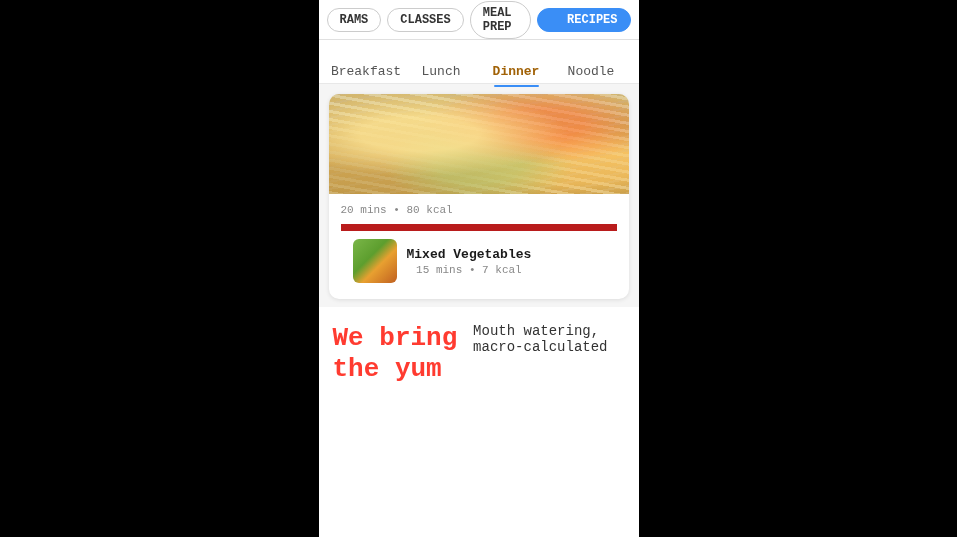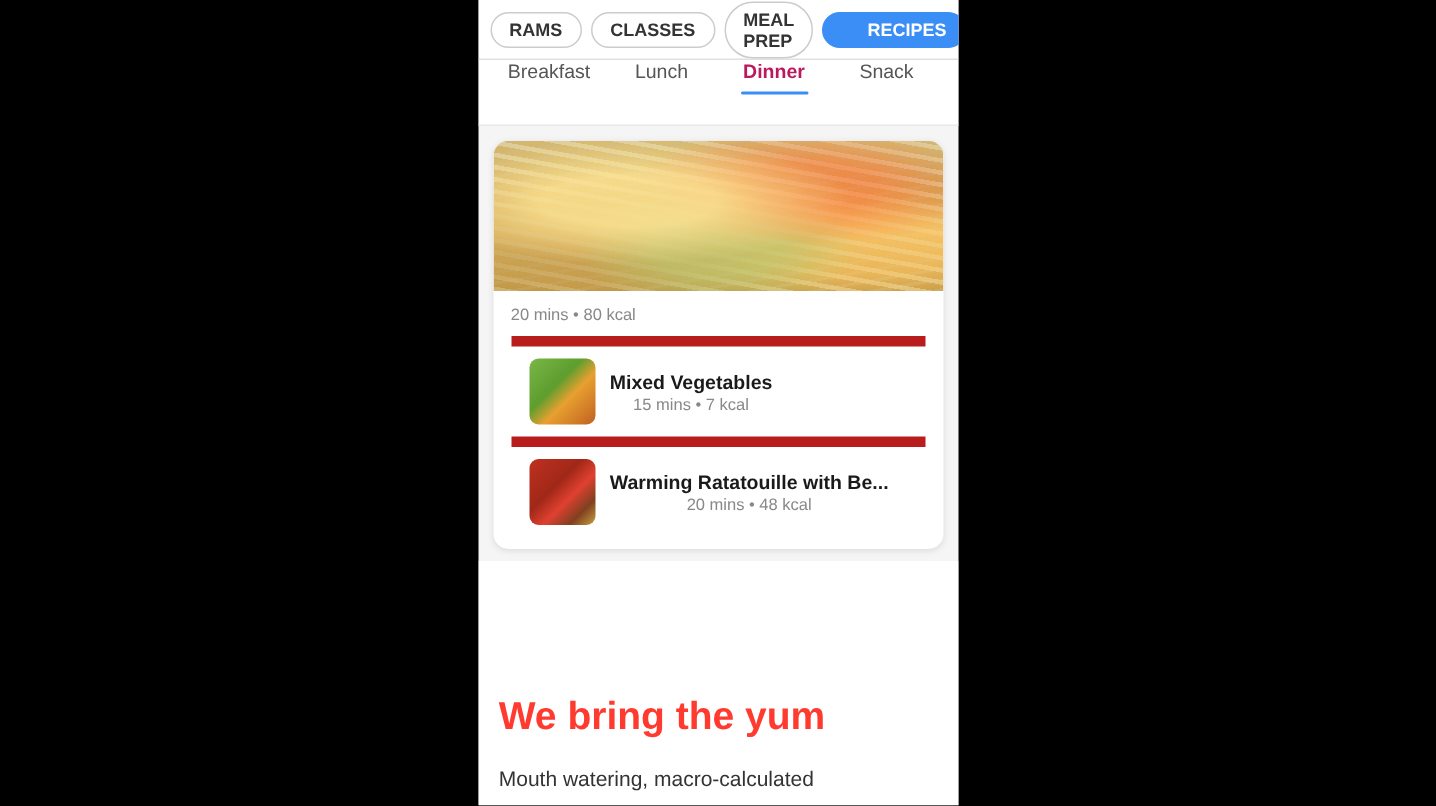--- a/index.html
+++ b/index.html
@@ -1,15 +1,15 @@
 <!DOCTYPE html>
 <html><head>
   <meta charset="utf-8">
   <style>
-    * { margin: 0; padding: 0; box-sizing: border-box; }
+    * { margin: 0; padding: 0; box-sizing: border-box; font-family: Liberation Mono, monospace; }
     body {
       width: 957px;
       height: 537px;
       background: #000;
       font-family: -apple-system, BlinkMacSystemFont, 'Segoe UI', sans-serif;
       overflow: hidden;
       display: flex;
       align-items: center;
       justify-content: center;
     }
@@ -55,40 +55,40 @@
     }
 
     .nav-pill.partial {
       
     }
 
     
     .meal-tabs {
       background: #fff;
       display: flex;
-      align-items: flex-start;
+      align-items: flex-end;
       padding: 0 10px;
       height: 44px;
       border-bottom: 1px solid #e8e8e8;
       flex-shrink: 0;
     }
 
     .meal-tab {
       flex: 1;
       text-align: center;
       font-size: 13px;
       font-weight: 500;
       color: #555;
       padding-bottom: 4px;
       cursor: pointer;
       position: relative;
     }
 
     .meal-tab.active {
-      color: #be185d;
+      color: #a16207;
       font-weight: 600;
     }
 
     .meal-tab.active::after {
       content: '';
       position: absolute;
       bottom: -4px;
       left: 20%;
       width: 60%;
       height: 2px;
@@ -206,39 +206,38 @@
     .recipe-list-info .list-meta {
       font-size: 11px;
       color: #888;
     }
 
     
     .bottom-section {
       flex: 1;
       background: #fff;
       display: flex;
-      flex-direction: column;
+      flex-direction: row;
       align-items: flex-start;
-      justify-content: flex-end;
+      justify-content: center;
       padding: 16px 14px 10px;
     }
 
     .tagline {
       font-size: 26px;
       font-weight: 800;
       color: #ff3b30;
       line-height: 1.2;
       margin-bottom: 6px;
     }
 
     .subtitle {
       font-size: 14px;
       color: #333;
       font-weight: 400;
-      margin-top: 12px;
     }
   </style>
 </head>
 <body>
 
 <div class="center-panel">
 
   <div class="nav-bar">
     <div class="nav-pill partial">
       <span>RAMS</span>
@@ -258,48 +257,41 @@
     <div class="meal-tab">
       <span>Breakfast</span>
     </div>
     <div class="meal-tab">
       <span>Lunch</span>
     </div>
     <div class="meal-tab active">
       <span>Dinner</span>
     </div>
     <div class="meal-tab">
-      <span>Snack</span>
+      <span>Noodle</span>
     </div>
   </div>
 
   <div class="recipe-card">
     <div class="recipe-hero">
       <div class="recipe-hero-img"></div>
     </div>
     <div class="recipe-info">
       <div class="recipe-meta">
         <span>20 mins • 80 kcal</span>
       </div>
 
       <div class="recipe-list-item">
         <div class="recipe-thumb thumb-vegetables"></div>
         <div class="recipe-list-info">
           <div class="list-title">Mixed Vegetables</div>
           <div class="list-meta">15 mins • 7 kcal</div>
         </div>
       </div>
 
-      <div class="recipe-list-item">
-        <div class="recipe-thumb thumb-ratatouille"></div>
-        <div class="recipe-list-info">
-          <div class="list-title">Warming Ratatouille with Be...</div>
-          <div class="list-meta">20 mins • 48 kcal</div>
-        </div>
-      </div>
     </div>
   </div>
 
   <div class="bottom-section">
     <div class="tagline">We bring the yum</div>
     <div class="subtitle">Mouth watering, macro-calculated</div>
   </div>
 </div>
 
 </body></html>

